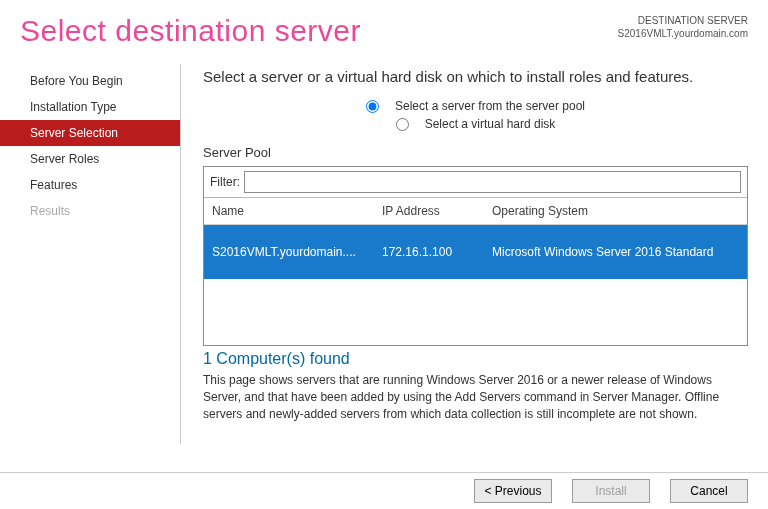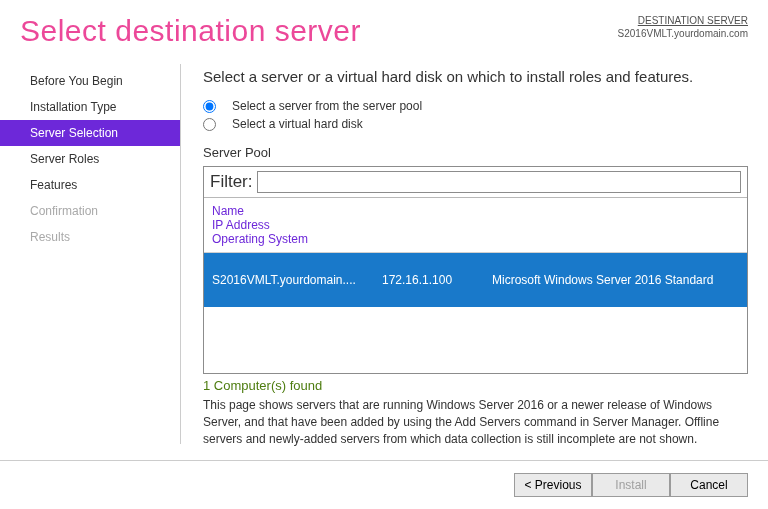--- a/index.html
+++ b/index.html
@@ -24,39 +24,39 @@
     font-weight: 300;
     color: #ec4899;
     letter-spacing: 0.5px;
   }
   .dest {
     text-align: right;
     font-size: 10px;
     color: #555;
     line-height: 1.3;
   }
-  .dest .label { color: #505050; text-decoration: underline; }
+  .dest .label { color: #505050; }
   .dest .val { }
   .body {
     display: flex;
     padding: 10px 0 0 0;
     height: 398px;
   }
   .nav {
     width: 180px;
     padding: 4px 0 0 0;
   }
   .nav-item {
     padding: 6px 10px 6px 30px;
     font-size: 12px;
     color: #333;
     cursor: pointer;
   }
   .nav-item.active {
-    background: #6d28d9;
+    background: #b91c1c;
     color: #fff;
     padding-left: 30px;
   }
   .nav-item.disabled {
     color: #a9a9a9;
   }
   .divider {
     width: 1px;
     background: #ccc;
     margin: 0 4px 0 0;
@@ -73,52 +73,52 @@
   }
   .radio-group {
     margin-bottom: 14px;
   }
   .radio-row {
     display: flex;
     align-items: center;
     font-size: 12px;
     margin-bottom: 4px;
     gap: 16px;
+    justify-content: center;
   }
   .radio-row input { margin: 0; }
   .section-label {
     font-size: 13px;
     margin-bottom: 6px;
     color: #333;
   }
   .pool-box {
     border: 1px solid #8c8c8c;
   }
   .filter-row {
     display: flex;
     align-items: center;
     padding: 4px 6px;
     gap: 4px;
     border-bottom: 1px solid #b8b8b8;
   }
-  .filter-row label { font-size: 17px; }
+  .filter-row label { font-size: 12px; }
   .filter-row input {
     flex: 1;
     height: 22px;
     border: 1px solid #8c8c8c;
     padding: 2px 4px;
     font-size: 12px;
   }
   .col-headers {
     display: flex;
     padding: 6px 8px;
     font-size: 12px;
-    color: #6d28d9;
+    color: #404040;
     border-bottom: 1px solid #d0d0d0;
-    flex-direction: column;
   }
   .col-name { width: 170px; }
   .col-ip { width: 110px; }
   .col-os { flex: 1; }
   .row-area {
     height: 120px;
     overflow: auto;
   }
   .data-row {
     display: flex;
@@ -129,39 +129,39 @@
     white-space: nowrap;
   }
   .data-row .col-name,
   .data-row .col-ip,
   .data-row .col-os {
     overflow: hidden;
     text-overflow: ellipsis;
     padding-right: 6px;
   }
   .found {
-    font-size: 13px;
-    color: #4d7c0f;
+    font-size: 16px;
+    color: #0369a1;
     margin: 4px 0 4px 0;
   }
   .desc {
     font-size: 12px;
     color: #333;
     line-height: 1.4;
   }
   .footer {
     position: absolute;
     bottom: 0;
     left: 0;
     right: 0;
     border-top: 1px solid #ccc;
-    padding: 12px 20px;
+    padding: 6px 20px;
     display: flex;
     justify-content: flex-end;
-    gap: 0;
+    gap: 20px;
     background: #fff;
   }
   .btn {
     min-width: 78px;
     height: 24px;
     font-size: 12px;
     border: 1px solid #9b9b9b;
     background: #eaeaea;
     cursor: pointer;
     padding: 0 8px;
@@ -180,21 +180,20 @@
   </div>
 </div>
 
 <div class="body">
   <div class="nav" id="nav">
       <div class="nav-item">Before You Begin</div>
       <div class="nav-item">Installation Type</div>
       <div class="nav-item active">Server Selection</div>
       <div class="nav-item">Server Roles</div>
       <div class="nav-item">Features</div>
-      <div class="nav-item disabled">Confirmation</div>
       <div class="nav-item disabled">Results</div>
     </div>
   <div class="divider"></div>
   <div class="main">
     <div class="instruction">Select a server or a virtual hard disk on which to install roles and features.</div>
 
     <div class="radio-group">
       <label class="radio-row">
         <input type="radio" name="dest" checked="" style="">
         <span>Select a server from the server pool</span>

